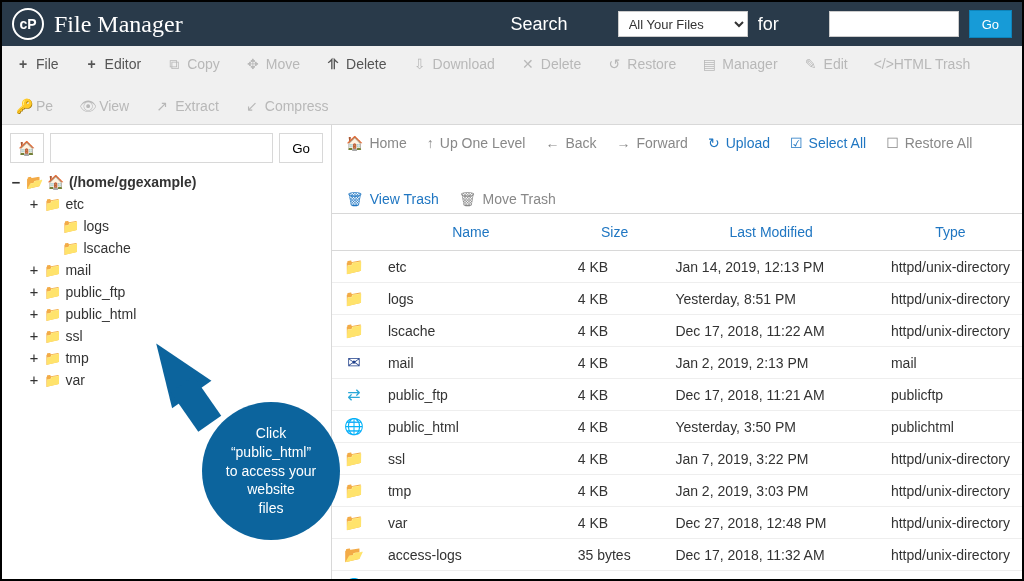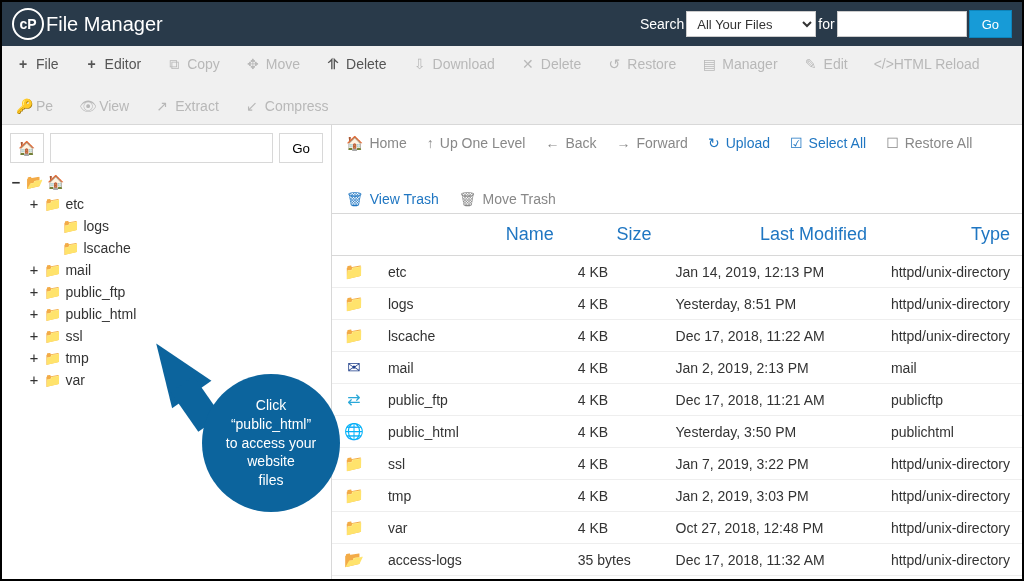--- a/index.html
+++ b/index.html
@@ -28,35 +28,35 @@
   }
 
   
   .header {
     background: var(--dark-blue);
     color: #fff;
     height: 44px;
     display: flex;
     align-items: center;
     padding: 0 10px;
-    gap: 2px;
+    gap: 10px;
   }
   .cp-logo {
     display: inline-flex; align-items: center; justify-content: center;
     width: 32px; height: 32px;
     border: 2px solid #fff; border-radius: 50%;
     font-weight: bold; font-size: 14px;
   }
-  .app-title { font-size: 20px; font-weight: 300; flex: 0 0 auto; }
+  .app-title { font-size: 24px; font-weight: 300; flex: 0 0 auto; font-family: Liberation Serif, serif; }
   .header-spacer { flex: 1 1 auto; }
-  .search-label { font-size: 14px; }
+  .search-label { font-size: 18px; }
   .header select,
   .header input[type=text] {
     height: 26px; border: 1px solid #ccc; padding: 2px 6px;
-    font-size: 13px; color: #333; background: #fff;
+    font-size: 13px; color: #333; background: #fff; margin-left: 40px;
   }
   .header select { width: 130px; }
   .header input[type=text] { width: 130px; }
   .go-btn {
     background: var(--btn-blue); color: #fff; border: 1px solid #0d84bb;
     height: 28px; padding: 0 12px; font-size: 13px; cursor: pointer;
   }
 
   
   .toolbar {
@@ -112,23 +112,23 @@
     padding: 10px 14px 6px; color: #888;
     border-bottom: 1px solid var(--border);
   }
   .ct-btn { display: inline-flex; align-items: center; gap: 6px; font-size: 14px; cursor: pointer; }
   .ct-btn.active { color: var(--link-blue); }
   .ct-btn.checked { color: var(--link-blue); }
 
   
   .file-table { width: 100%; border-collapse: collapse; }
   .file-table th {
-    text-align: right; font-weight: 400; color: var(--link-blue);
+    text-align: center; font-weight: 400; color: var(--link-blue);
     padding: 10px 12px; border-bottom: 1px solid var(--border);
-    font-size: 18px;
+    font-size: 14px;
   }
   .file-table th.icon-col { width: 40px; }
   .file-table th.name-col { width: 200px; }
   .file-table th.size-col { width: 100px; }
   .file-table th.mod-col  { width: 220px; }
   .file-table td {
     padding: 6px 12px; border-bottom: 1px solid var(--row-border);
     font-size: 14px; color: #333; white-space: nowrap;
   }
   .file-table td.icon-cell { text-align: center; font-size: 16px; }
@@ -148,21 +148,21 @@
     border-bottom: 62px solid var(--callout);
     transform: rotate(-35deg);
     position: absolute; left: 10px; top: 10px;
   }
   .arrow-stem {
     position: absolute; left: 42px; top: 52px;
     width: 28px; height: 48px; background: var(--callout);
     transform: rotate(-35deg);
   }
   .bubble {
-    position: absolute; left: 62px; top: 46px;
+    position: absolute; left: 62px; top: 74px;
     width: 138px; height: 138px; border-radius: 50%;
     background: var(--callout); color: #fff;
     display: flex; align-items: center; justify-content: center;
     text-align: center; font-size: 14px; line-height: 1.35;
     padding: 10px;
   }
 </style>
 </head>
 <body>
 
@@ -215,21 +215,21 @@
   <span class="tb-btn disabled">
     <span class="ico">▤</span>
     <span>Manager</span>
   </span>
   <span class="tb-btn disabled">
     <span class="ico">✎</span>
     <span>Edit</span>
   </span>
   <span class="tb-btn disabled">
     <span class="ico">&lt;/&gt;</span>
-    <span>HTML Reload</span>
+    <span>HTML Trash</span>
   </span>
   <span class="tb-btn disabled">
     <span class="ico">🔑</span>
     <span>Pe</span>
   </span>
 
   <span class="tb-btn disabled">
     <span class="ico">👁</span>
     <span>View</span>
   </span>
@@ -252,20 +252,21 @@
       </span>
       <input class="path-input" type="text" value="" style="">
       <button class="path-go">Go</button>
     </div>
 
     <div class="tree">
       <div class="tree-row bold">
         <span class="tree-toggle">−</span>
         <span class="folder-open-icon">📂</span>
         <span class="tree-home-icon">🏠</span>
+        <span>(/home/ggexample)</span>
       </div>
       <div id="tree-children">
           <div class="tree-row tree-indent-1">
             <span class="tree-toggle">+</span>
             <span class="tree-folder-icon">📁</span>
             <span>etc</span>
           </div>
           <div class="tree-row tree-indent-2">
             <span class="tree-toggle">&nbsp;</span>
             <span class="tree-folder-icon">📁</span>
@@ -417,21 +418,21 @@
             <td class="icon-cell"><span class="icon-folder">📁</span></td>
             <td>tmp</td>
             <td>4 KB</td>
             <td>Jan 2, 2019, 3:03 PM</td>
             <td>httpd/unix-directory</td>
           </tr>
           <tr>
             <td class="icon-cell"><span class="icon-folder">📁</span></td>
             <td>var</td>
             <td>4 KB</td>
-            <td>Oct 27, 2018, 12:48 PM</td>
+            <td>Dec 27, 2018, 12:48 PM</td>
             <td>httpd/unix-directory</td>
           </tr>
           <tr>
             <td class="icon-cell"><span class="icon-folder-open">📂</span></td>
             <td>access-logs</td>
             <td>35 bytes</td>
             <td>Dec 17, 2018, 11:32 AM</td>
             <td>httpd/unix-directory</td>
           </tr>
           <tr>

